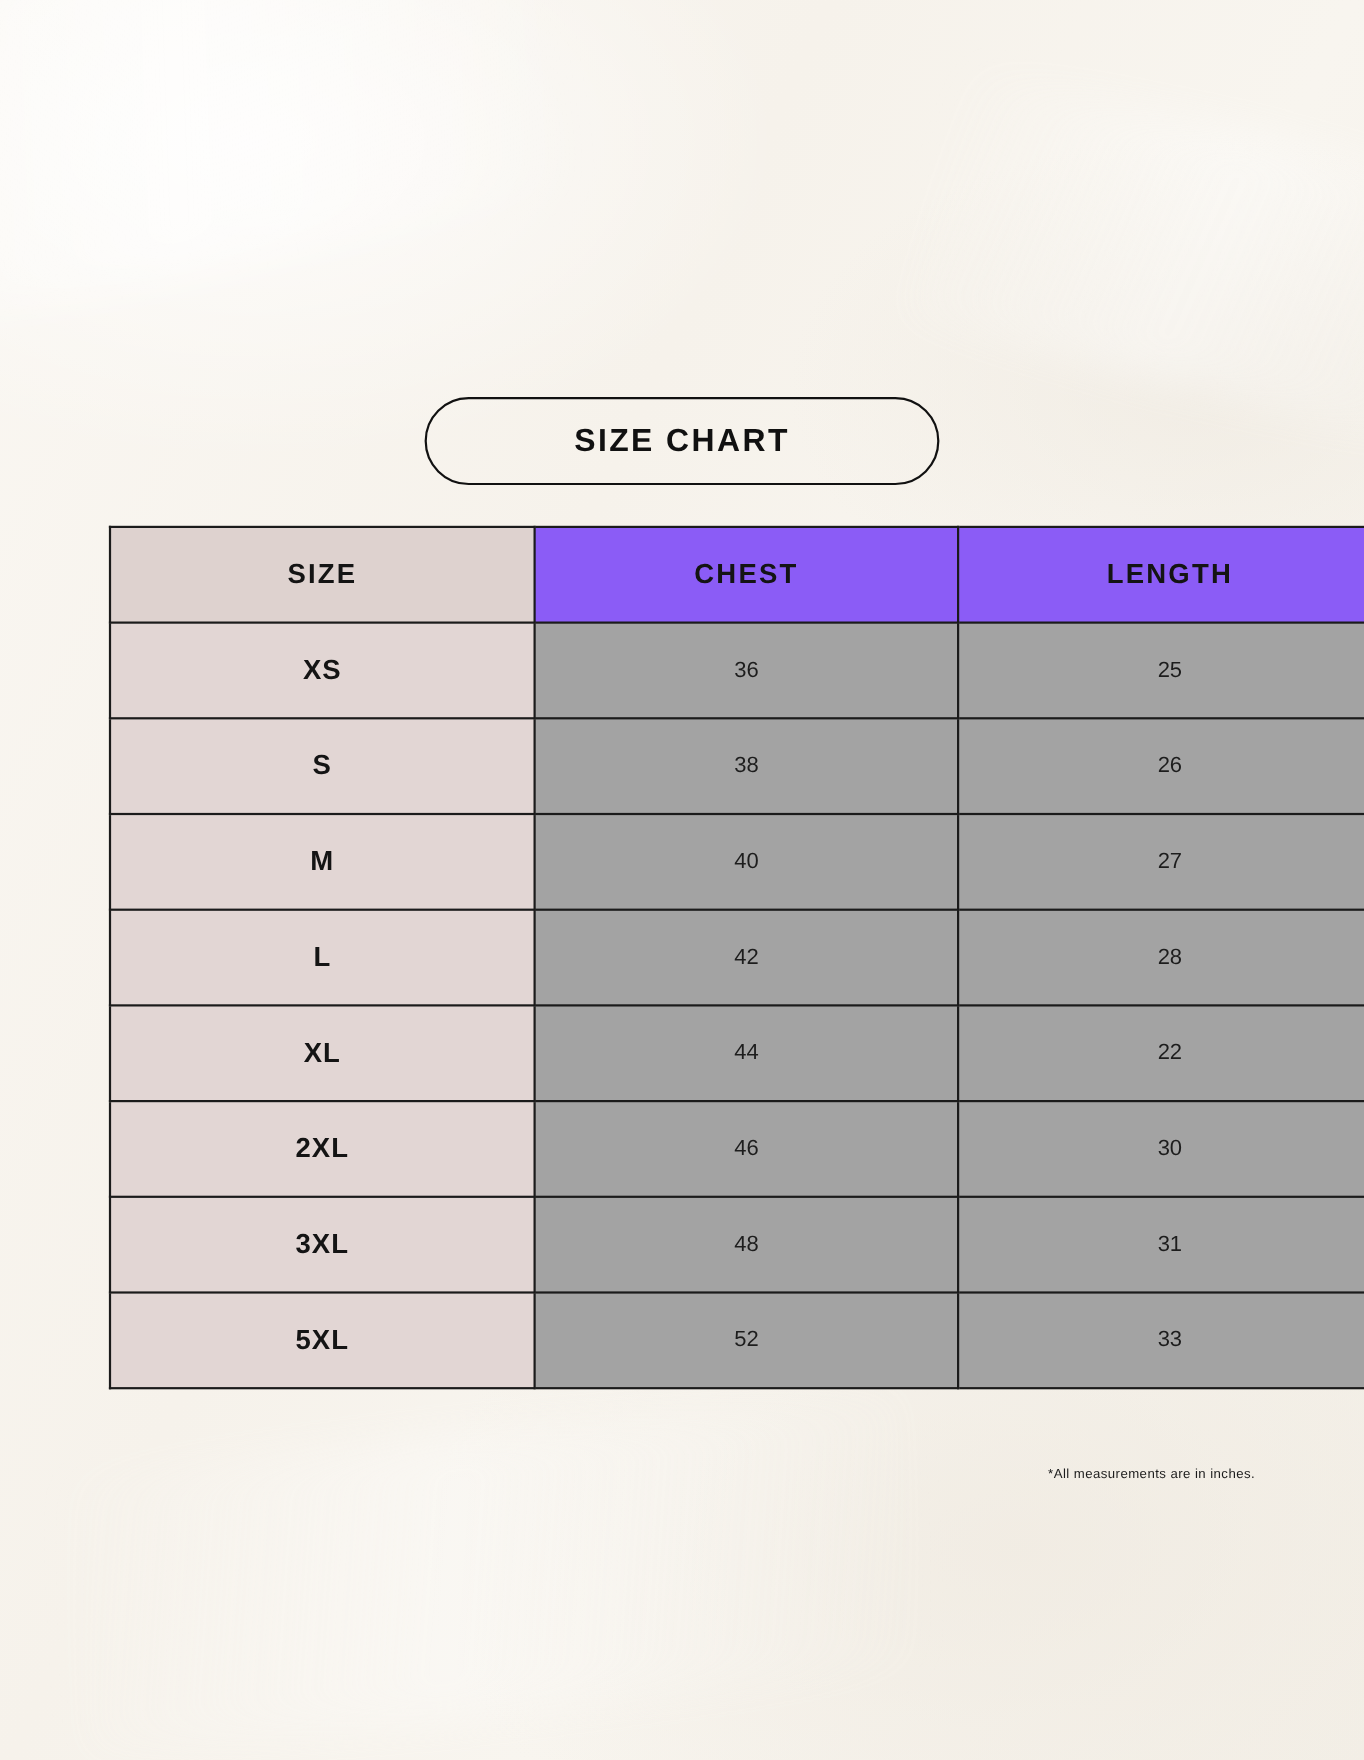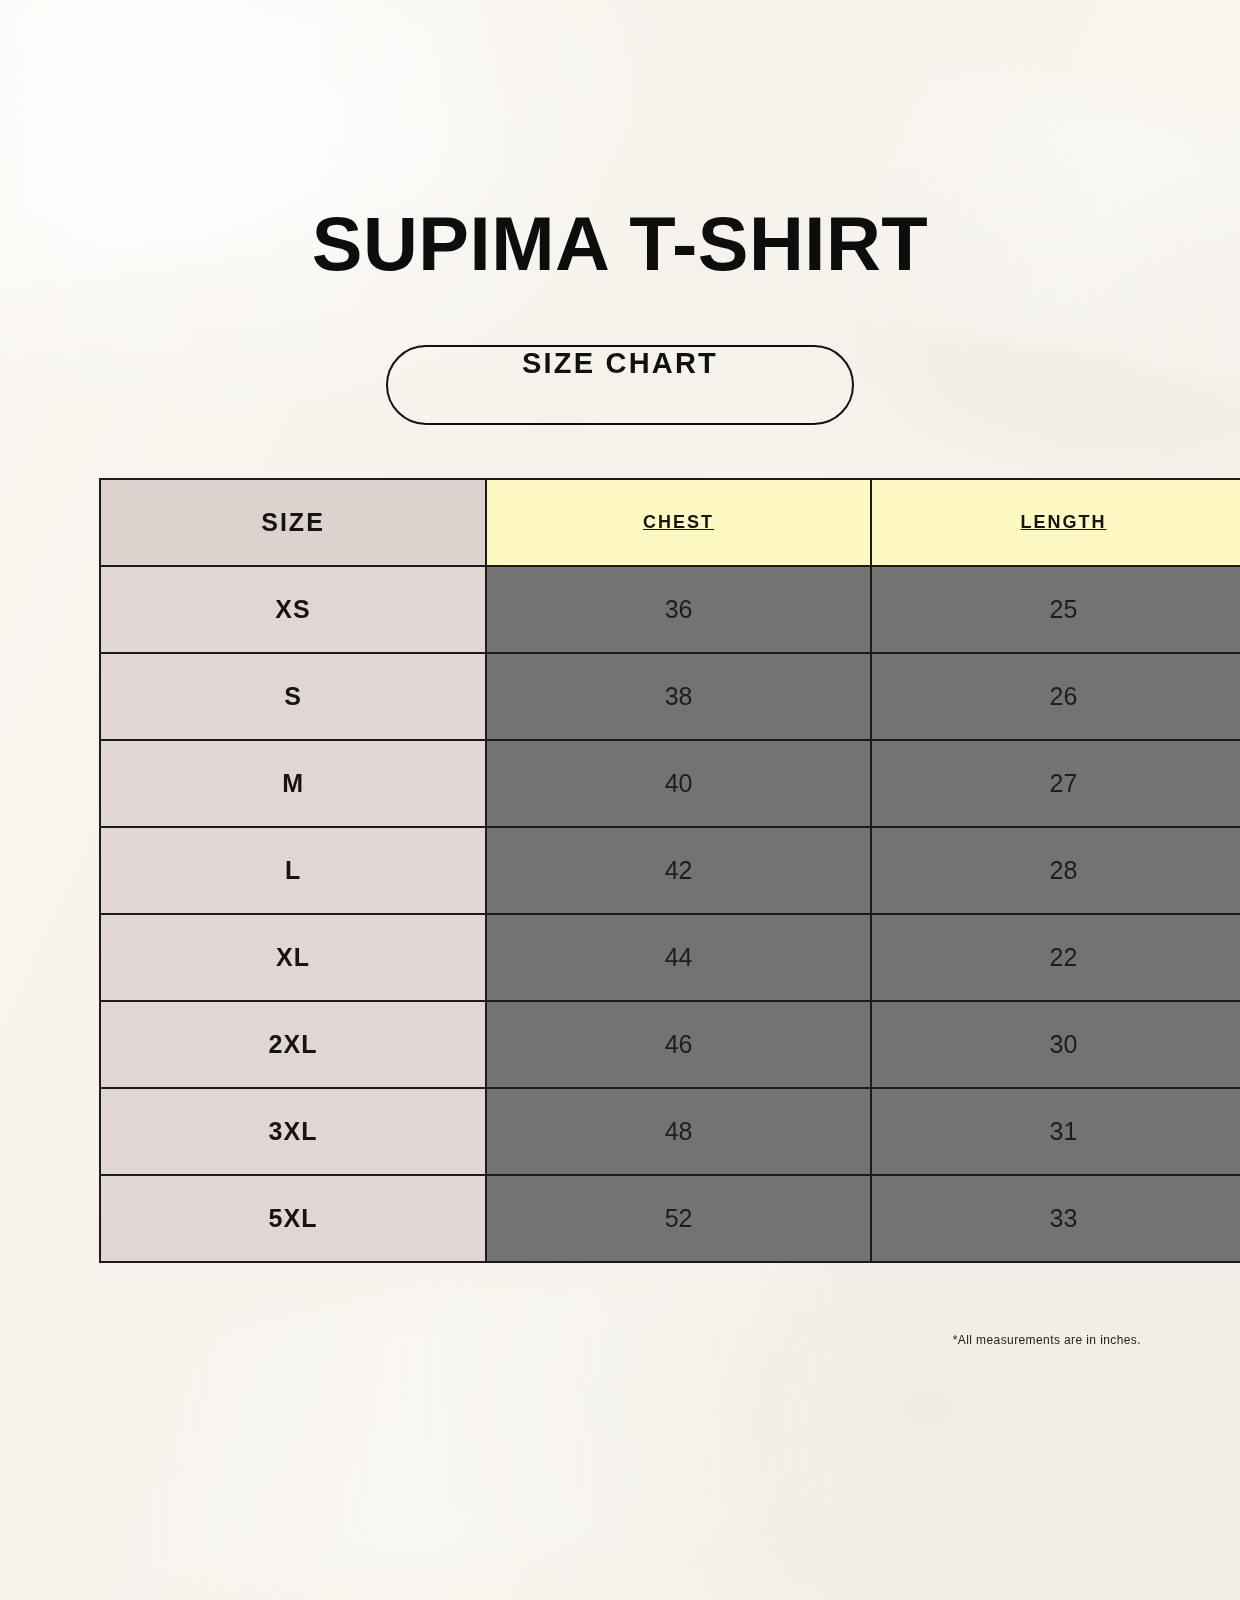--- a/index.html
+++ b/index.html
@@ -52,28 +52,29 @@
     text-align: center;
     font-size: 76px;
     line-height: 1;
     font-weight: 700;
     letter-spacing: 0.5px;
     color: #0d0d0d;
   }
 
   .pill {
     position: absolute;
-    top: 345px;
+    top: 361px;
     left: 50%;
     transform: translateX(-50%);
     width: 464px;
     height: 76px;
     border: 2.5px solid #111;
     border-radius: 40px;
     display: flex;
+    align-items: center;
     justify-content: center;
     background: transparent;
   }
   .pill-label {
     font-size: 29px;
     font-weight: 700;
     letter-spacing: 2.2px;
     color: #111;
   }
 
@@ -103,37 +104,36 @@
     height: 85px;
   }
 
   th.head-size {
     background: #ded2cf;
     font-size: 25px;
     font-weight: 700;
     letter-spacing: 2px;
   }
   th.head-meas {
-    background: #fef9c3;
-    font-size: 18px;
+    background: #8b5cf6;
+    font-size: 25px;
     font-weight: 700;
     letter-spacing: 2px;
-    text-decoration: underline;
   }
 
   td.size-cell {
     background: #e2d6d4;
     font-size: 25px;
     font-weight: 700;
     letter-spacing: 1px;
     margin-left: 18px;
   }
   td.val-cell {
-    background: #737373;
-    font-size: 25px;
+    background: #a3a3a3;
+    font-size: 20px;
     font-weight: 400;
     color: #1d1d1d;
   }
 
   .footnote {
     position: absolute;
     top: 1333px;
     right: 99px;
     font-size: 12px;
     font-weight: 400;
@@ -143,21 +143,20 @@
 </style>
 </head>
 <body>
 
 <div class="page">
   <div class="bg-wash"></div>
   <div class="bg-streak streak-a"></div>
   <div class="bg-streak streak-b"></div>
   <div class="bg-streak streak-c"></div>
 
-  <div class="title">SUPIMA T-SHIRT</div>
 
   <div class="pill">
     <span class="pill-label">SIZE CHART</span>
   </div>
 
   <div class="table-wrap">
     <table class="size-table">
       <colgroup>
         <col class="c-size">
         <col class="c-chest">

